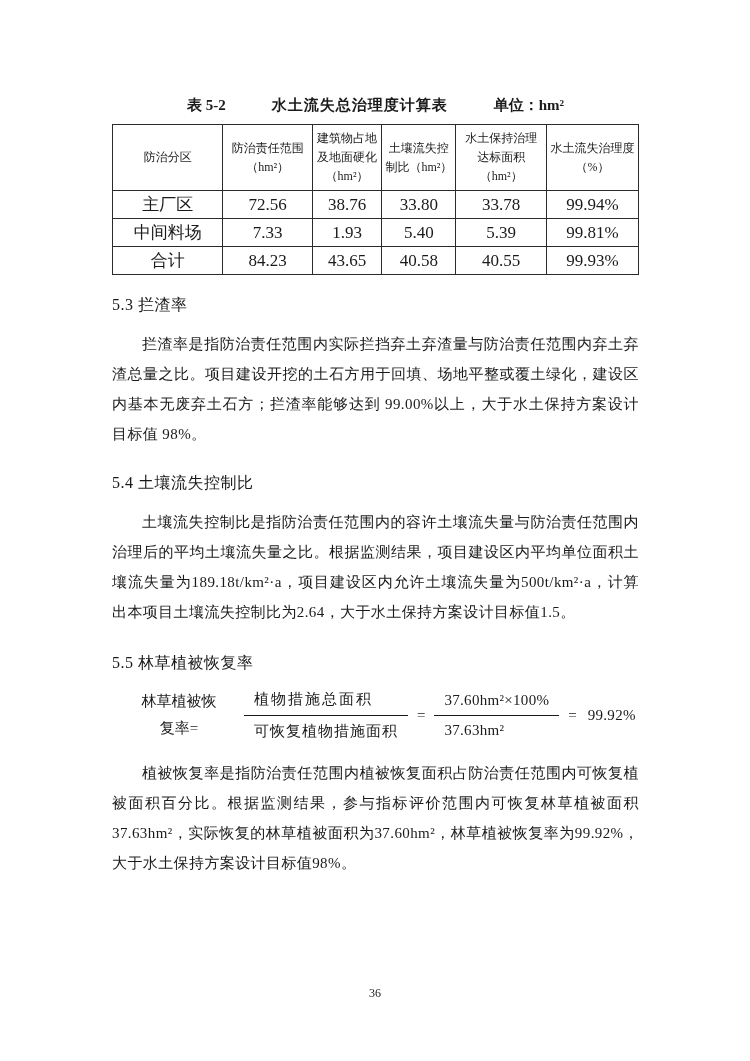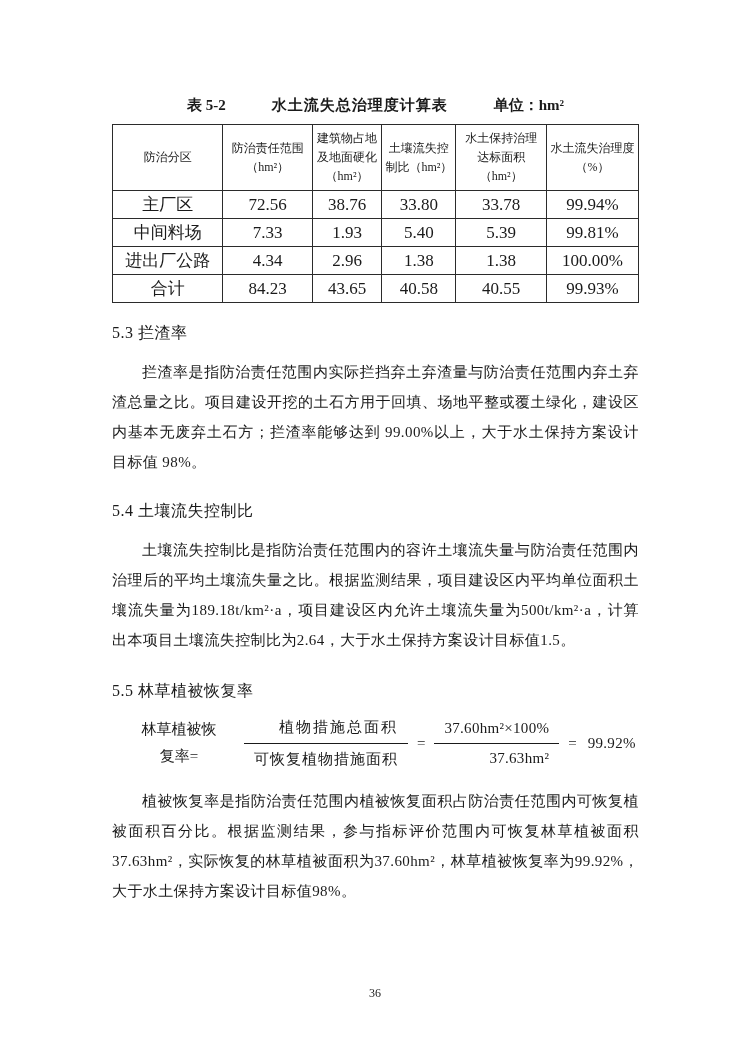--- a/index.html
+++ b/index.html
@@ -91,21 +91,21 @@
     align-items: center;
     font-size: 15px;
     margin: 14px 0 16px 26px;
   }
   .formula .f-label {
     text-align: center;
     line-height: 27px;
     margin-right: 24px;
     min-width: 82px;
   }
-  .frac { text-align: right; }
+  .frac { text-align: left; }
   .frac .num {
     border-bottom: 1.4px solid #1a1a1a;
     padding: 1px 10px 6px;
     letter-spacing: 2px;
   }
   .frac .den { padding: 6px 10px 0; letter-spacing: 1px; }
   .frac.numeric .num, .frac.numeric .den { letter-spacing: 0.3px; }
   .formula .eq { margin: 0 9px; }
   .formula .f-result { margin-left: 2px; letter-spacing: 0.3px; }
 
@@ -159,28 +159,20 @@
           <td>33.78</td>
           <td>99.94%</td>
         </tr>
         <tr>
           <td>中间料场</td>
           <td>7.33</td>
           <td>1.93</td>
           <td>5.40</td>
           <td>5.39</td>
           <td>99.81%</td>
-        </tr>
-        <tr>
-          <td>进出厂公路</td>
-          <td>4.34</td>
-          <td>2.96</td>
-          <td>1.38</td>
-          <td>1.38</td>
-          <td>100.00%</td>
         </tr>
         <tr>
           <td>合计</td>
           <td>84.23</td>
           <td>43.65</td>
           <td>40.58</td>
           <td>40.55</td>
           <td>99.93%</td>
         </tr>
       </tbody>

